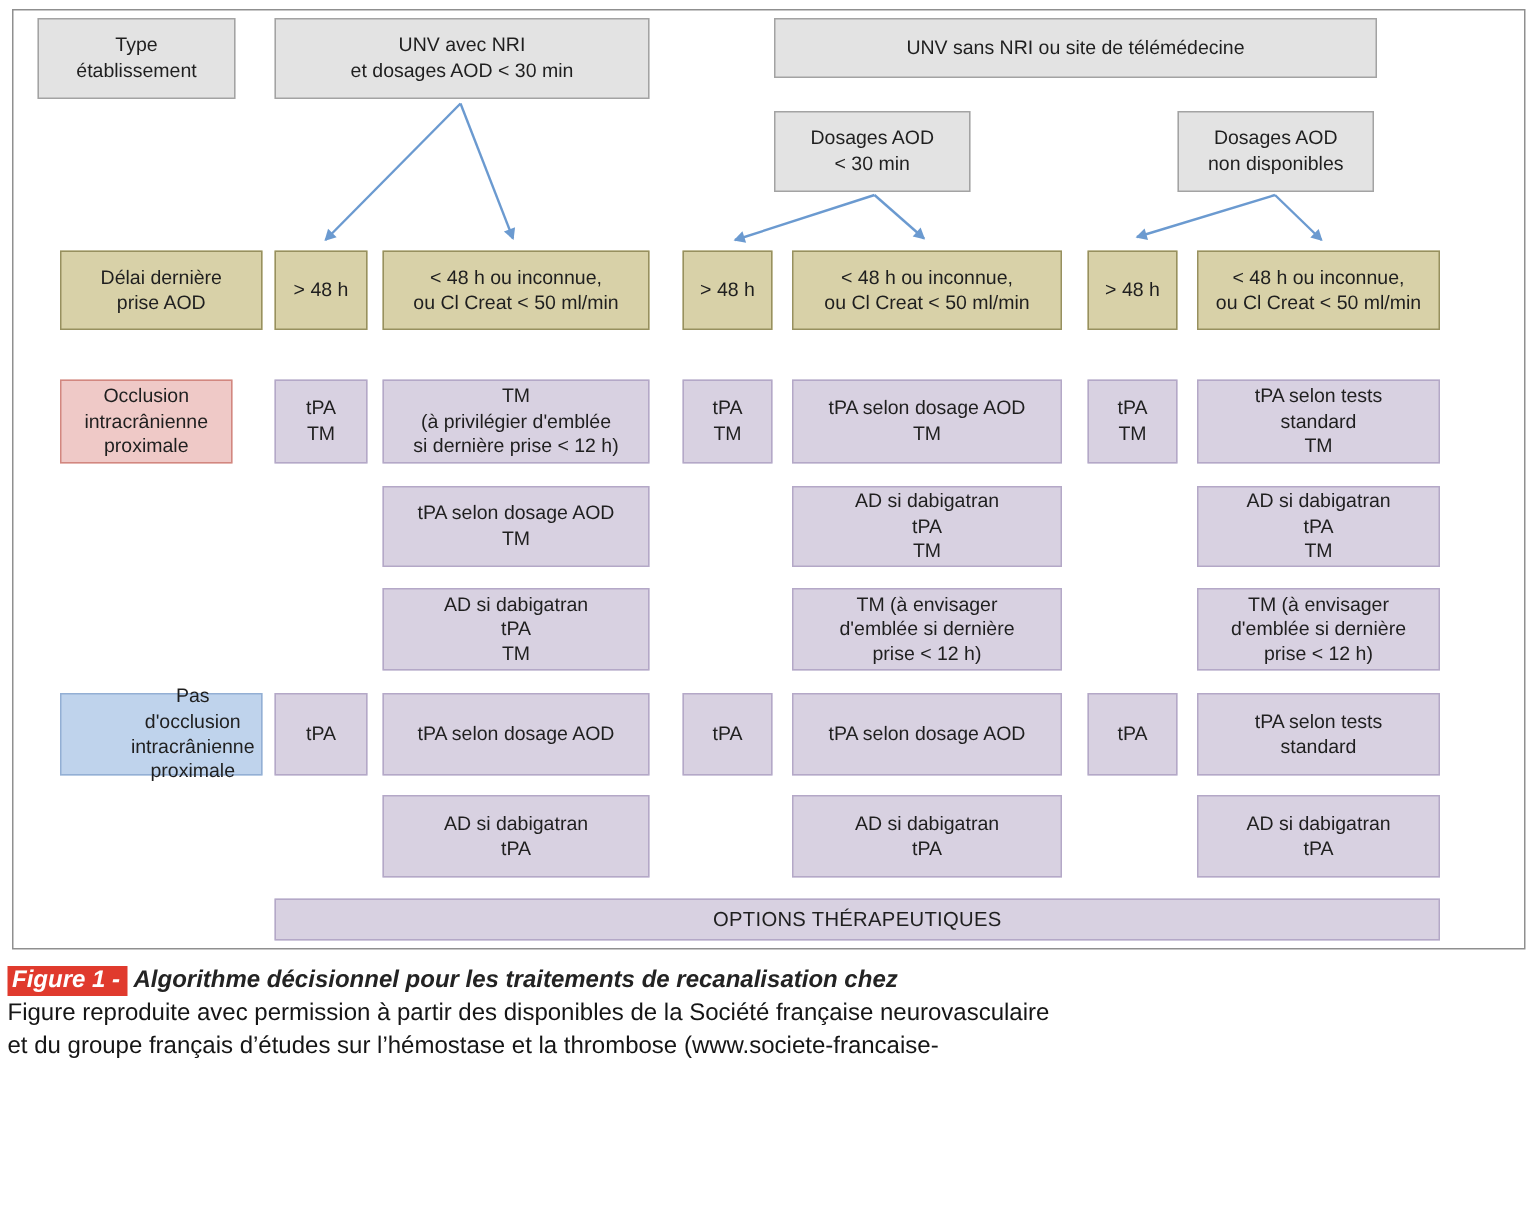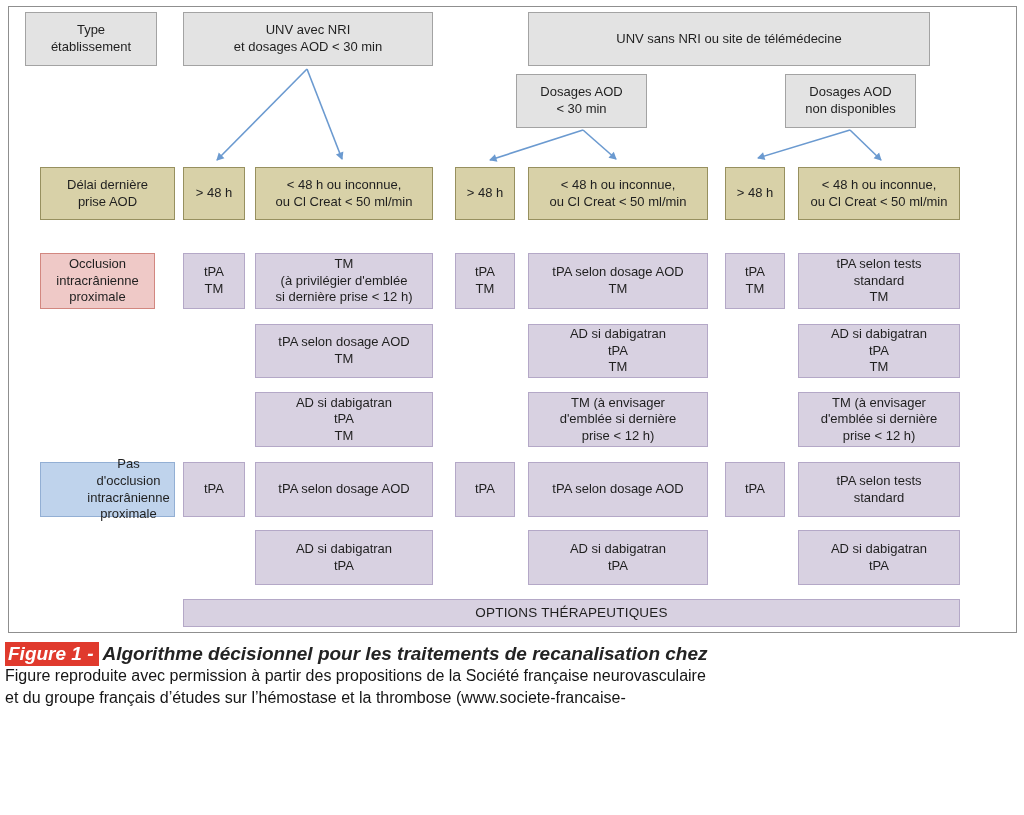--- a/index.html
+++ b/index.html
@@ -18,21 +18,21 @@
   }
   .gray  {background:#e3e3e3;border-color:#a3a3a3;}
   .olive {background:#d8d1a8;border-color:#97905f;}
   .pink  {background:#efc9c7;border-color:#d28780;}
   .blue  {background:#bfd3ec;border-color:#93afd4;padding-left:44px;}
   .purple{background:#d8d1e1;border-color:#b4a8c7;}
   .options{font-size:13.5px;letter-spacing:.2px;text-align:center;}
   .arrows{position:absolute;left:0;top:0;width:1024px;height:640px;pointer-events:none;}
   .arrows line{stroke:#6b9ad0;stroke-width:1.6;}
   .caption{position:absolute;left:5px;top:643px;width:1014px;font-size:16px;line-height:21.8px;color:#151515;}
-  .cap-title{font-weight:bold;font-style:italic;font-size:19px;color:#232323;}
+  .cap-title{font-weight:bold;font-style:italic;font-size:16px;color:#232323;}
   .fig-label{
     background:#e03a2d;color:#ffffff;font-weight:bold;font-style:italic;
     padding:1px 5px 2px 3px;margin-right:4px;
   }
 </style>
 </head>
 <body>
 
 <div class="canvas">
 
@@ -49,21 +49,21 @@
     <line x1="583" y1="130" x2="490" y2="160" marker-end="url(#ah)"></line>
     <line x1="583" y1="130" x2="616" y2="159" marker-end="url(#ah)"></line>
     <line x1="850" y1="130" x2="758" y2="158" marker-end="url(#ah)"></line>
     <line x1="850" y1="130" x2="881" y2="160" marker-end="url(#ah)"></line>
   </svg>
 
   <div class="box gray" style="left:25px;top:12px;width:132px;height:54px">Type
 établissement</div>
   <div class="box gray" style="left:183px;top:12px;width:250px;height:54px">UNV avec NRI
 et dosages AOD &lt; 30 min</div>
-  <div class="box gray" style="left:528px;top:12px;width:402px;height:54px">UNV sans NRI ou site de télémédecine</div>
+  <div class="box gray" style="left:516px;top:12px;width:402px;height:40px">UNV sans NRI ou site de télémédecine</div>
 
   <div class="box gray" style="left:516px;top:74px;width:131px;height:54px">Dosages AOD
 &lt; 30 min</div>
   <div class="box gray" style="left:785px;top:74px;width:131px;height:54px">Dosages AOD
 non disponibles</div>
 
   <div class="box olive" style="left:40px;top:167px;width:135px;height:53px">Délai dernière
 prise AOD</div>
   <div class="box olive" style="left:183px;top:167px;width:62px;height:53px">&gt; 48 h</div>
   <div class="box olive" style="left:255px;top:167px;width:178px;height:53px">&lt; 48 h ou inconnue,
@@ -129,17 +129,17 @@
 tPA</div>
   <div class="box purple" style="left:528px;top:530px;width:180px;height:55px">AD si dabigatran
 tPA</div>
   <div class="box purple" style="left:798px;top:530px;width:162px;height:55px">AD si dabigatran
 tPA</div>
 
   <div class="box purple options" style="left:183px;top:599px;width:777px;height:28px">OPTIONS THÉRAPEUTIQUES</div>
 
   <div class="caption">
     <div class="cap-title"><span class="fig-label">Figure 1 -</span><span>Algorithme décisionnel pour les traitements de recanalisation chez</span></div>
-    <div>Figure reproduite avec permission à partir des propositions de la Société française neurovasculaire</div>
+    <div>Figure reproduite avec permission à partir des disponibles de la Société française neurovasculaire</div>
     <div>et du groupe français d’études sur l’hémostase et la thrombose (www.societe-francaise-</div>
   </div>
 
 </div>
 
 </body></html>

